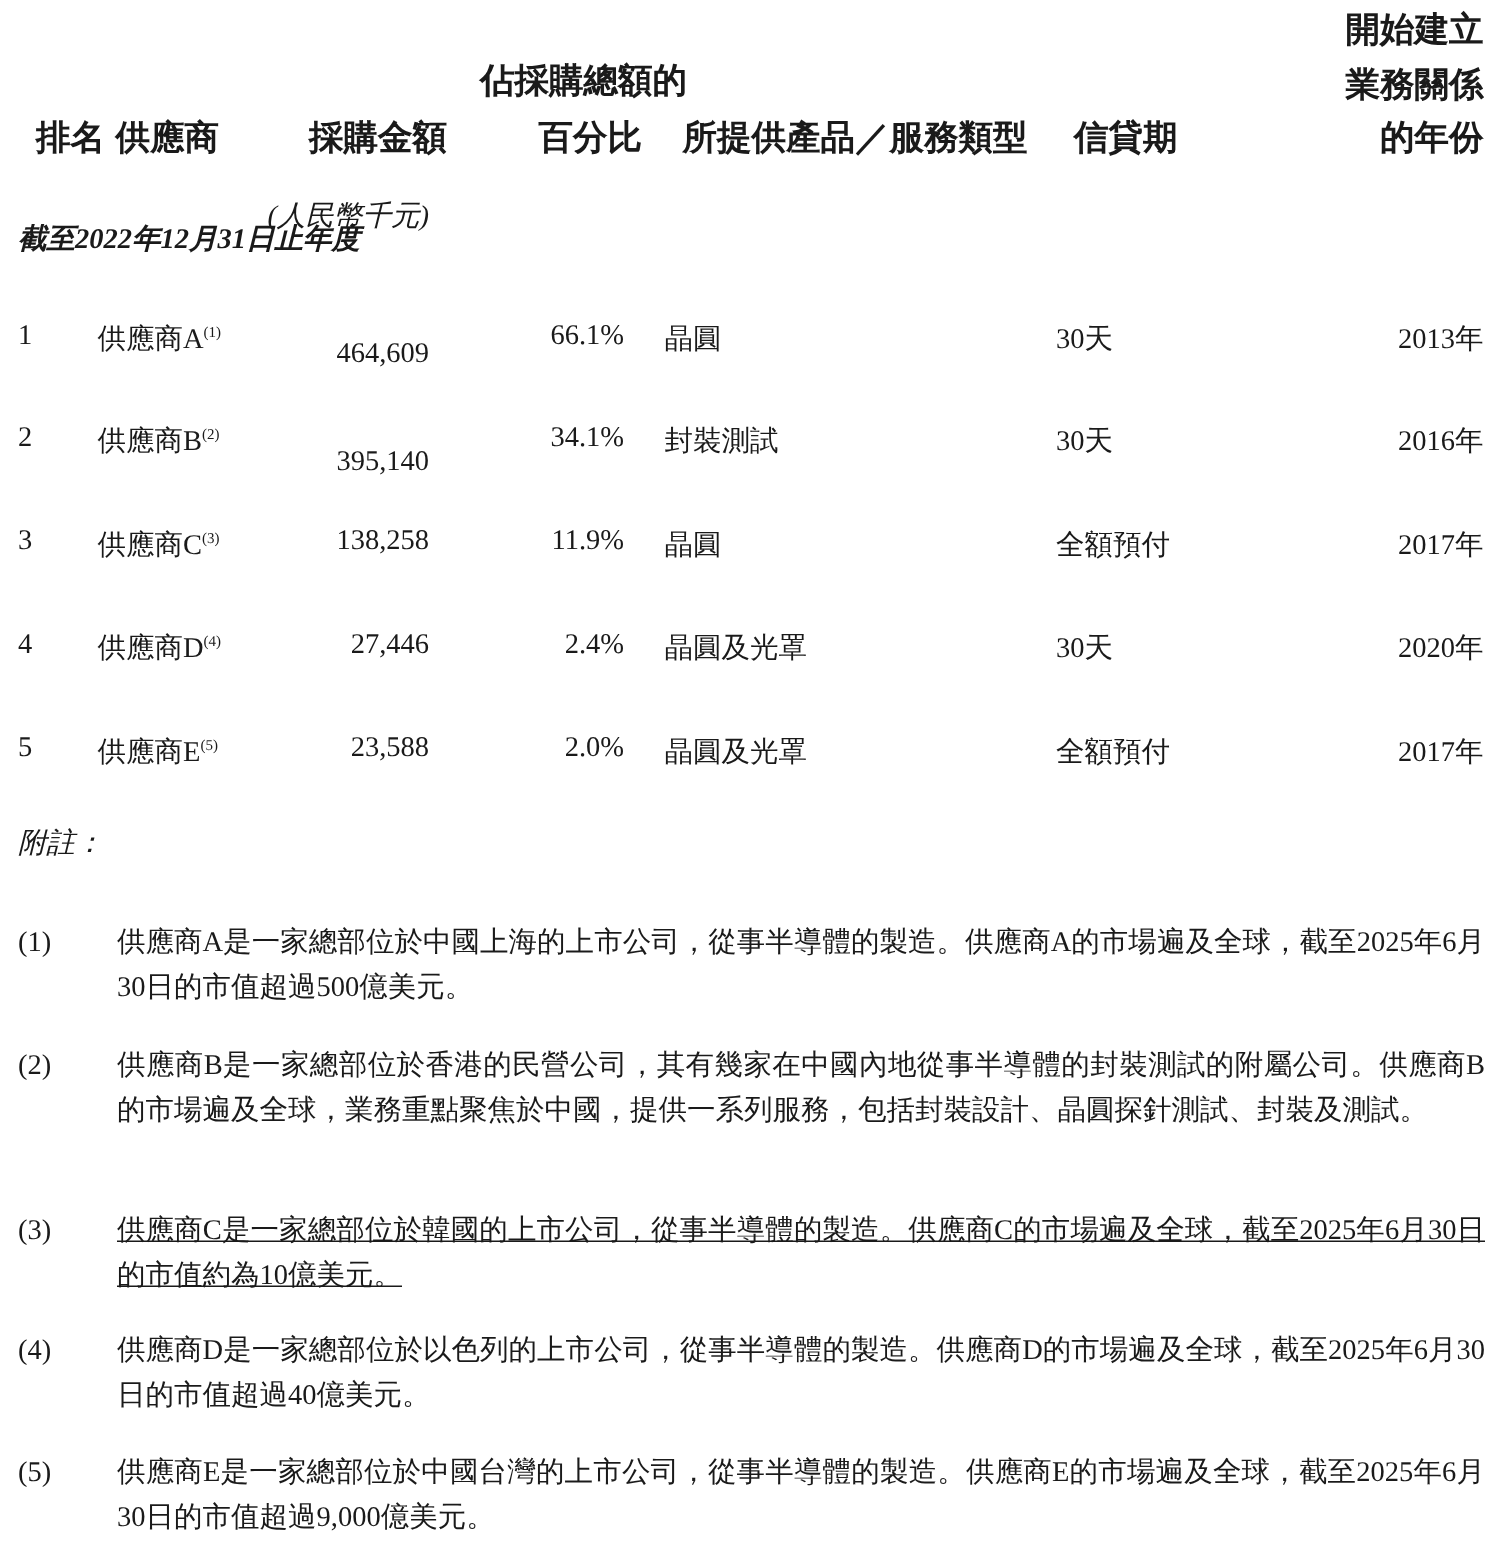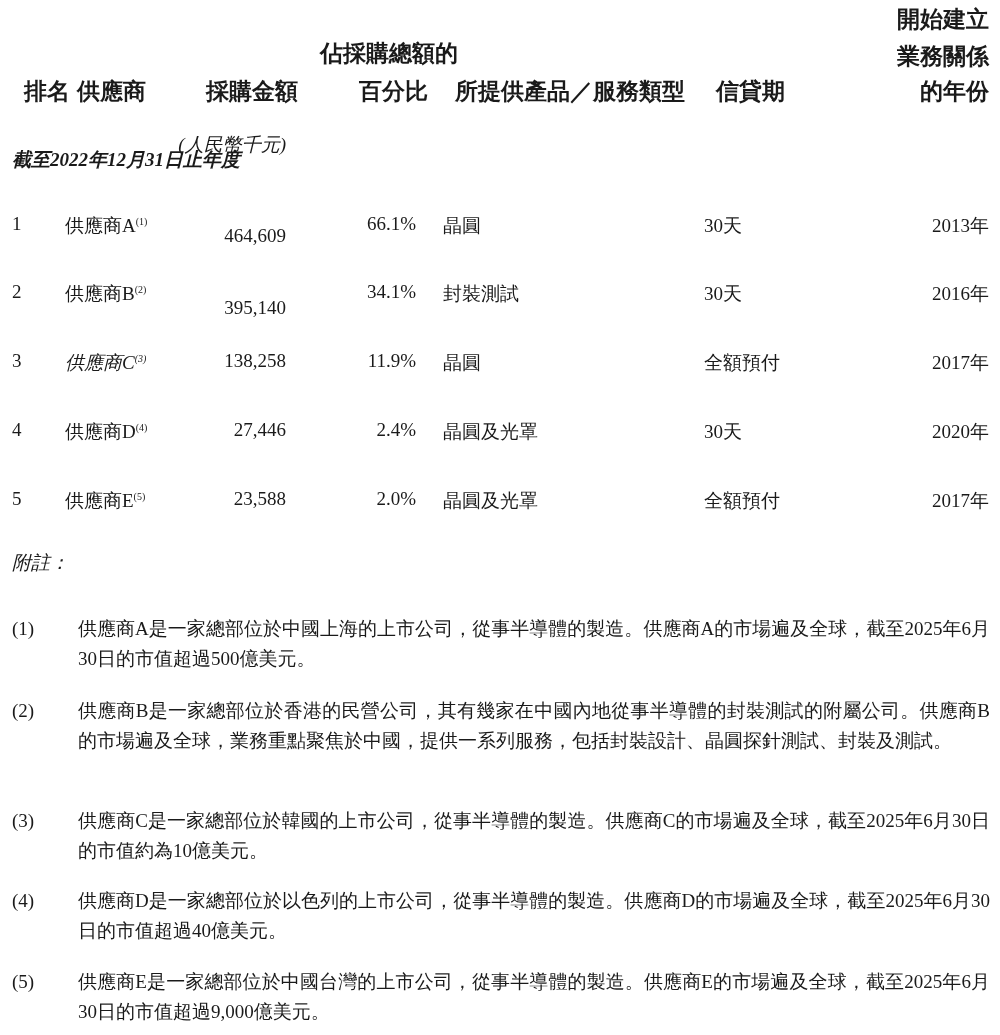--- a/index.html
+++ b/index.html
@@ -50,21 +50,21 @@
     <div class="abs" style="left:65px; top:281px;">
       <span>供應商B</span><span class="sup">(2)</span>
     </div>
     <div class="abs r" style="left:180px; width:106px; top:281px;margin-top:16px;">395,140</div>
     <div class="abs r" style="left:308px; width:108px; top:281px;">34.1%</div>
     <div class="abs" style="left:443px; top:281px;">封裝測試</div>
     <div class="abs" style="left:704px; top:281px;">30天</div>
     <div class="abs r" style="right:11px; top:281px;">2016年</div>
 
     <div class="abs" style="left:12px; top:350px;">3</div>
-    <div class="abs" style="left:65px; top:350px;font-style:italic;">
+    <div class="abs" style="left:65px; top:350px;">
       <span>供應商C</span><span class="sup">(3)</span>
     </div>
     <div class="abs r" style="left:180px; width:106px; top:350px;">138,258</div>
     <div class="abs r" style="left:308px; width:108px; top:350px;">11.9%</div>
     <div class="abs" style="left:443px; top:350px;">晶圓</div>
     <div class="abs" style="left:704px; top:350px;">全額預付</div>
     <div class="abs r" style="right:11px; top:350px;">2017年</div>
 
     <div class="abs" style="left:12px; top:419px;">4</div>
     <div class="abs" style="left:65px; top:419px;">
@@ -89,20 +89,20 @@
 
 <div class="abs ital" style="left:12px; top:548px; line-height:30px;">附註：</div>
 <div id="notes">
     <div class="note-num" style="top:614px; line-height:30px;">(1)</div>
     <div class="note-text" style="top:614px;">供應商A是一家總部位於中國上海的上市公司，從事半導體的製造。供應商A的市場遍及全球，截至2025年6月30日的市值超過500億美元。</div>
 
     <div class="note-num" style="top:696px; line-height:30px;">(2)</div>
     <div class="note-text" style="top:696px;">供應商B是一家總部位於香港的民營公司，其有幾家在中國內地從事半導體的封裝測試的附屬公司。供應商B的市場遍及全球，業務重點聚焦於中國，提供一系列服務，包括封裝設計、晶圓探針測試、封裝及測試。</div>
 
     <div class="note-num" style="top:806px; line-height:30px;">(3)</div>
-    <div class="note-text" style="top:806px;">供應商C是一家總部位於韓國的上市公司，從事半導體的製造。供應商C的市場遍及全球，截至2025年6月30日的市值約為10億美元。</div>
+    <div class="note-text" style="top:806px;text-decoration:underline;">供應商C是一家總部位於韓國的上市公司，從事半導體的製造。供應商C的市場遍及全球，截至2025年6月30日的市值約為10億美元。</div>
 
     <div class="note-num" style="top:886px; line-height:30px;">(4)</div>
     <div class="note-text" style="top:886px;">供應商D是一家總部位於以色列的上市公司，從事半導體的製造。供應商D的市場遍及全球，截至2025年6月30日的市值超過40億美元。</div>
 
     <div class="note-num" style="top:967px; line-height:30px;">(5)</div>
     <div class="note-text" style="top:967px;">供應商E是一家總部位於中國台灣的上市公司，從事半導體的製造。供應商E的市場遍及全球，截至2025年6月30日的市值超過9,000億美元。</div>
   </div>
 
 </body></html>

